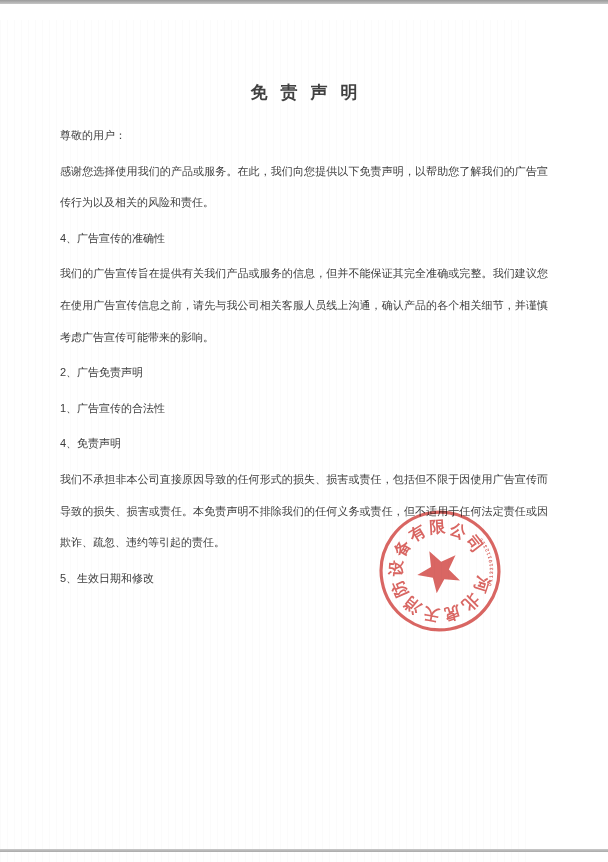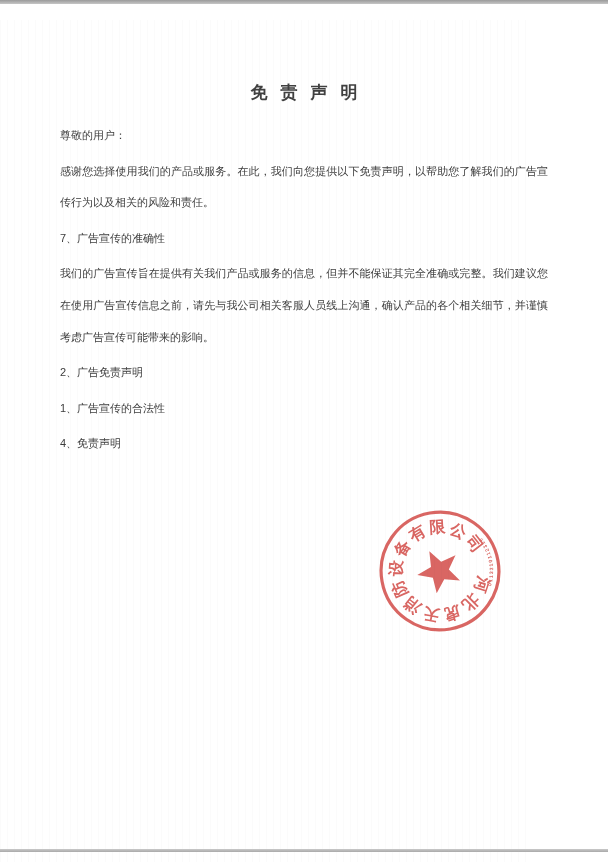--- a/index.html
+++ b/index.html
@@ -50,29 +50,31 @@
 <div class="scan-edge-top"></div>
 
 <div class="page">
   <div class="content">
 
     <h1 class="doc-title">免责声明</h1>
 
     <p class="line">尊敬的用户：</p>
     <p class="para">感谢您选择使用我们的产品或服务。在此，我们向您提供以下免责声明，以帮助您了解我们的广告宣传行为以及相关的风险和责任。</p>
 
-    <p class="heading">7、广告宣传的准确性</p>
+    <p class="heading">4、广告宣传的准确性</p>
     <p class="para">我们的广告宣传旨在提供有关我们产品或服务的信息，但并不能保证其完全准确或完整。我们建议您在使用广告宣传信息之前，请先与我公司相关客服人员线上沟通，确认产品的各个相关细节，并谨慎考虑广告宣传可能带来的影响。</p>
 
     <p class="heading">2、广告免责声明</p>
 
     <p class="heading">1、广告宣传的合法性</p>
 
     <p class="heading">4、免责声明</p>
+    <p class="para">我们不承担非本公司直接原因导致的任何形式的损失、损害或责任，包括但不限于因使用广告宣传而导致的损失、损害或责任。本免责声明不排除我们的任何义务或责任，但不适用于任何法定责任或因欺诈、疏忽、违约等引起的责任。</p>
 
+    <p class="heading">5、生效日期和修改</p>
 
   </div>
 
   <svg class="seal" viewBox="0 0 200 200" xmlns="http://www.w3.org/2000/svg">
     <g id="seal-rot" transform="rotate(-100 100 100)">
       <circle cx="100" cy="100" r="92" fill="none" stroke-width="5" stroke="#d0403b"></circle>
       <polygon points="100,64 108.5,87.2 133.2,88.9 113.9,104.3 120.2,128.1 100,114 79.8,128.1 86.1,104.3 66.8,88.9 91.5,87.2" fill="#d0403b"></polygon>
       <g id="seal-chars">
           <text x="68.5454052933453" y="159.15748872154808" fill="#d0403b" font-size="25" font-weight="bold" text-anchor="middle" dominant-baseline="middle" transform="rotate(-152 68.5454052933453 159.15748872154808)">河</text>
           <text x="44.69338290349413" y="137.8176956640735" fill="#d0403b" font-size="25" font-weight="bold" text-anchor="middle" dominant-baseline="middle" transform="rotate(-124.36363636363636 44.69338290349413 137.8176956640735)">北</text>

